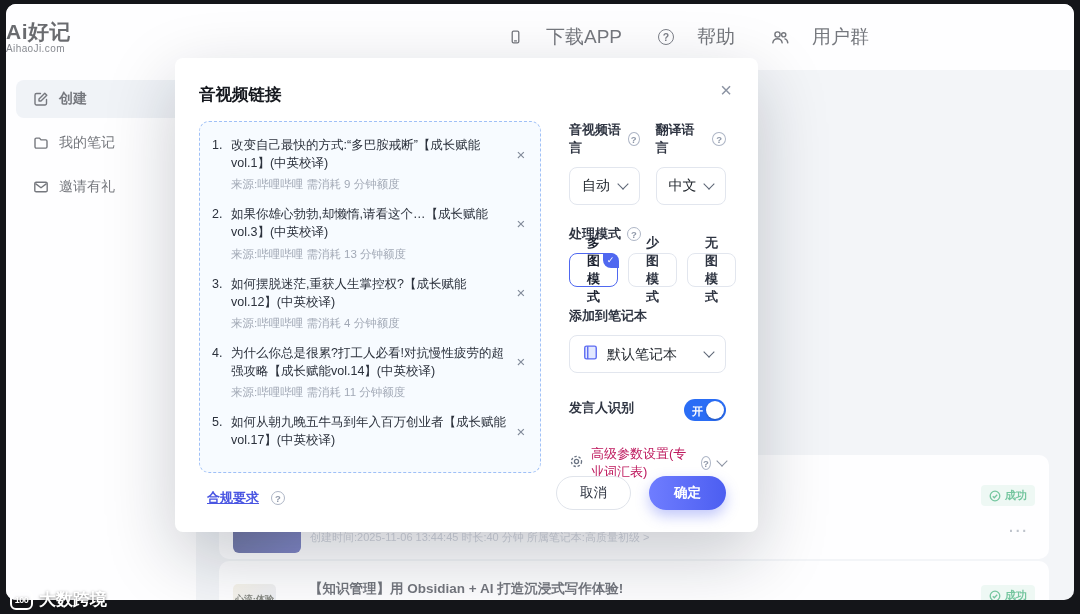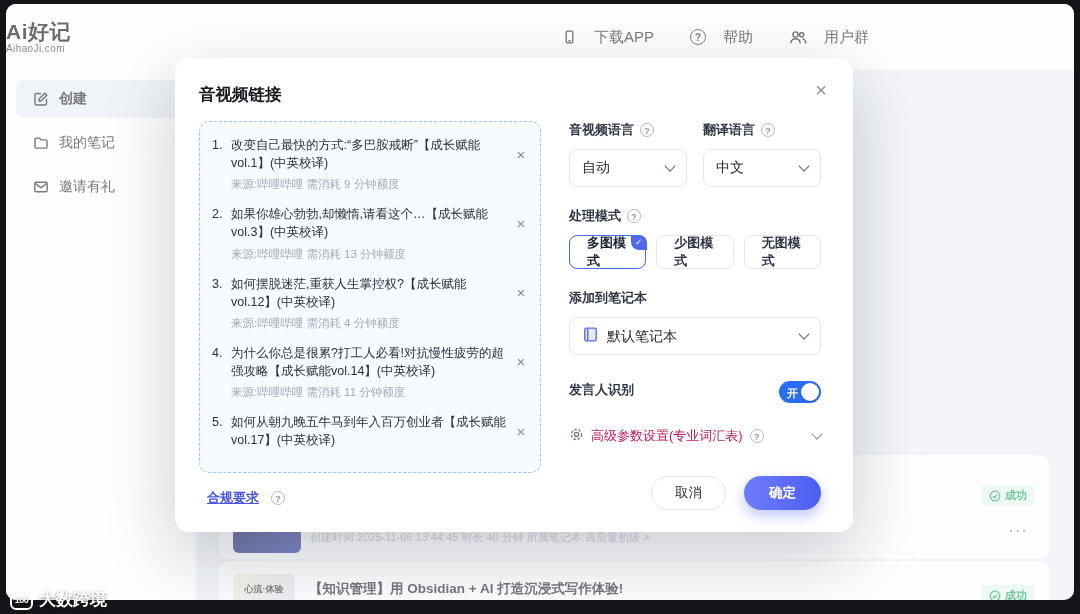--- a/index.html
+++ b/index.html
@@ -5,45 +5,45 @@
   html,body{margin:0;padding:0}
   body{width:1080px;height:614px;background:#141519;font-family:"Liberation Sans","DejaVu Sans",sans-serif;overflow:hidden;position:relative;-webkit-font-smoothing:antialiased}
   .app{position:absolute;left:6px;top:4px;width:1068px;height:596px;background:#eef0f4;border-radius:10px;overflow:hidden}
 
   
   .header{position:absolute;top:0;left:0;right:0;height:66px;background:#fff;display:flex;align-items:center;z-index:2}
   .logo{line-height:1}
   .logo-title{font-size:21px;font-weight:800;color:#101217;letter-spacing:.5px}
   .logo-sub{font-size:10px;color:#3c4049;margin-top:2px;letter-spacing:.4px}
   .top-actions{margin-left:auto;margin-right:205px;display:flex;gap:36px;align-items:center}
-  .top-action{display:flex;align-items:center;gap:17px;font-size:15px;color:#23272f;cursor:pointer}
+  .top-action{display:flex;align-items:center;gap:23px;font-size:19px;color:#23272f;cursor:pointer}
   .top-action svg{display:block}
 
   
   .sidebar{position:absolute;top:66px;left:0;width:190px;bottom:0;background:#fff;z-index:2;padding-top:10px;box-sizing:border-box}
   .side-item{height:38px;margin:0 10px 6px;display:flex;align-items:center;gap:10px;padding:0 17px;border-radius:8px;font-size:14px;color:#23272f;cursor:pointer}
   .side-item.active{background:#e9edf3;font-weight:700}
   .side-item svg{display:block;flex:none}
 
   
   .card{position:absolute;background:#fff;border-radius:10px;z-index:1}
   .card1{left:213px;top:451px;width:830px;height:104px}
   .card2{left:213px;top:557px;width:830px;height:70px}
   .badge{position:absolute;display:inline-flex;align-items:center;gap:4px;font-size:11px;color:#22a565;background:#e6f6ee;border-radius:4px;padding:3px 8px;font-weight:700}
   .card1 .badge{top:30px;right:14px}
   .card2 .badge{top:24px;right:14px}
   .thumb1{position:absolute;left:14px;top:62px;width:68px;height:36px;border-radius:6px;background:linear-gradient(135deg,#1d2769,#3640a5)}
   .meta1{position:absolute;left:91px;top:75px;font-size:11px;color:#b9bfca;white-space:nowrap}
   .more1{position:absolute;right:20px;top:68px;color:#98a0ac;font-weight:800;font-size:14px;letter-spacing:2px;cursor:pointer}
-  .thumb2{position:absolute;left:14px;top:13px;width:62px;height:30px;border-radius:5px;background:linear-gradient(135deg,#f3eedd,#e2e7f2);display:grid;place-items:center;font-size:9px;font-weight:700;color:#3c4033}
+  .thumb2{position:absolute;left:14px;top:23px;width:43px;height:30px;border-radius:5px;background:linear-gradient(135deg,#f3eedd,#e2e7f2);display:grid;place-items:center;font-size:9px;font-weight:700;color:#3c4033}
   .title2{position:absolute;left:90px;top:19px;font-size:13.5px;font-weight:700;color:#1f242e}
 
   
   .overlay{position:absolute;inset:0;background:rgba(252,253,255,.38);z-index:3}
-  .modal{position:absolute;left:169px;top:54px;width:678px;height:474px;background:#fff;border-radius:14px;box-shadow:0 24px 70px rgba(15,23,42,.22);z-index:10;padding:26px 32px 24px 24px;box-sizing:border-box}
+  .modal{position:absolute;left:169px;top:54px;width:583px;height:474px;background:#fff;border-radius:8px;box-shadow:0 24px 70px rgba(15,23,42,.22);z-index:10;padding:26px 32px 24px 24px;box-sizing:border-box}
   .modal-title{font-size:16.5px;font-weight:800;color:#15181e}
   .modal-close{position:absolute;top:22px;right:26px;font-size:20px;color:#8b93a2;line-height:1;cursor:pointer}
   .x-ico::before{content:"×"}
   .modal-body{display:flex;margin-top:15px}
 
   
   .left-col{width:342px;flex:none}
   .url-box{height:352px;border:1px dashed #9fc0f7;background:#f7fbff;border-radius:10px;padding:14px 12px;box-sizing:border-box;display:flex;flex-direction:column;gap:13px;overflow:hidden}
   .url-row{display:flex;gap:4px;align-items:center}
   .url-num{width:15px;flex:none;font-size:12.5px;color:#2b313c;line-height:1.45;align-self:flex-start}

